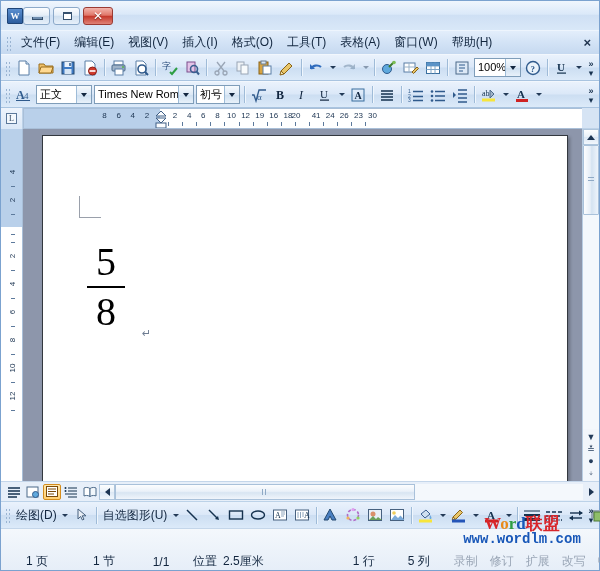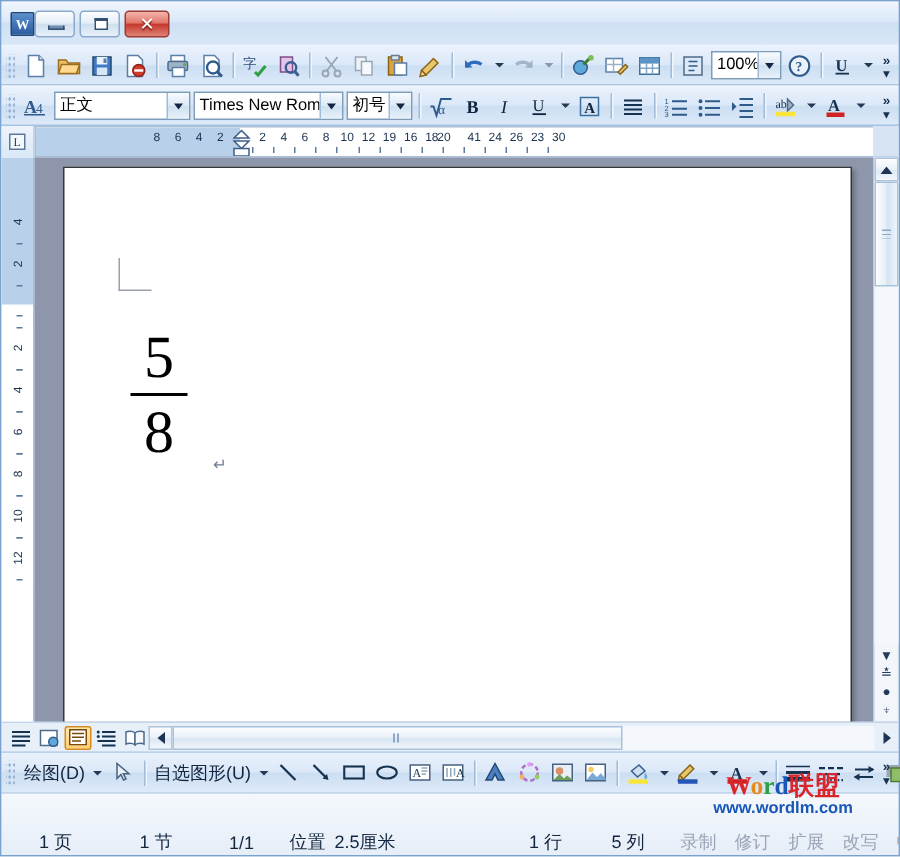--- a/index.html
+++ b/index.html
@@ -133,21 +133,21 @@
     background:linear-gradient(to bottom,#f6fafd,#dde9f6 50%,#cddff0 51%,#e8f1fa);
     border-left:1px solid #9ebcd8;
     display:flex; align-items:center; justify-content:center;
   }
   .combo .dd:after {
     content:""; width:0;height:0;
     border-left:3px solid transparent;border-right:3px solid transparent;
     border-top:4px solid #12263f;
   }
   .zoombox { width:47px; }
-  .stylebox { width:91px; }
+  .stylebox { width:56px; }
   .fontbox { width:100px; }
   .sizebox { width:44px; }
 
   
   .ruler-row { flex:0 0 21px; display:flex; background:#d6e4f4; }
   .ruler-corner {
     width:22px; flex:0 0 22px;
     display:flex; align-items:center; justify-content:center;
     background:linear-gradient(to bottom,#eef4fc,#dbe8f7);
     border-right:1px solid #bdd2e8;
@@ -301,21 +301,21 @@
   .watermark {
     position:absolute; right:2px; top:-14px; width:150px; height:36px;
     text-align:center; pointer-events:none;
   }
   .wm1 {
     font-size:17px; font-weight:bold; line-height:17px;
     font-family:"Liberation Serif",serif;
   }
   .wm1 .r{color:#d8262b;} .wm1 .o{color:#e98a18;} .wm1 .g{color:#2e9e42;}
   .wm1 .b{color:#1857b8;} .wm1 .k{color:#d8262b;}
-  .wm2 { font-size:11px; font-weight:bold; color:#1857b8; line-height:15px; font-family:Liberation Sans, sans-serif;}
+  .wm2 { font-size:14px; font-weight:bold; color:#1857b8; line-height:15px; font-family:Liberation Mono, monospace;}
 </style>
 </head>
 <body>
 
 <div class="window">
 
   <div class="titlebar">
     <div class="app-icon">W</div>
     <div class="win-btns">
       <div class="win-btn">
@@ -323,20 +323,33 @@
         </div>
       <div class="win-btn">
           <span class="glyph-max"></span>
         </div>
       <div class="win-btn close">
           <span class="glyph-close">✕</span>
         </div>
     </div>
   </div>
 
+  <div class="menubar">
+    <div class="grip"></div>
+    <div class="menu-item">文件(F)</div>
+    <div class="menu-item">编辑(E)</div>
+    <div class="menu-item">视图(V)</div>
+    <div class="menu-item">插入(I)</div>
+    <div class="menu-item">格式(O)</div>
+    <div class="menu-item">工具(T)</div>
+    <div class="menu-item">表格(A)</div>
+    <div class="menu-item">窗口(W)</div>
+    <div class="menu-item">帮助(H)</div>
+    <div class="menubar-close">×</div>
+  </div>
 
   <div class="toolbar">
     <div class="grip"></div>
 
     <div class="tb-btn">
       <svg width="16" height="16">
           <path d="M3 1h7l3 3v11H3z" fill="#fff" stroke="#5a7ea6"></path>
           <path d="M10 1v3h3" fill="#dce9f6" stroke="#5a7ea6"></path>
         </svg>
       </div>

